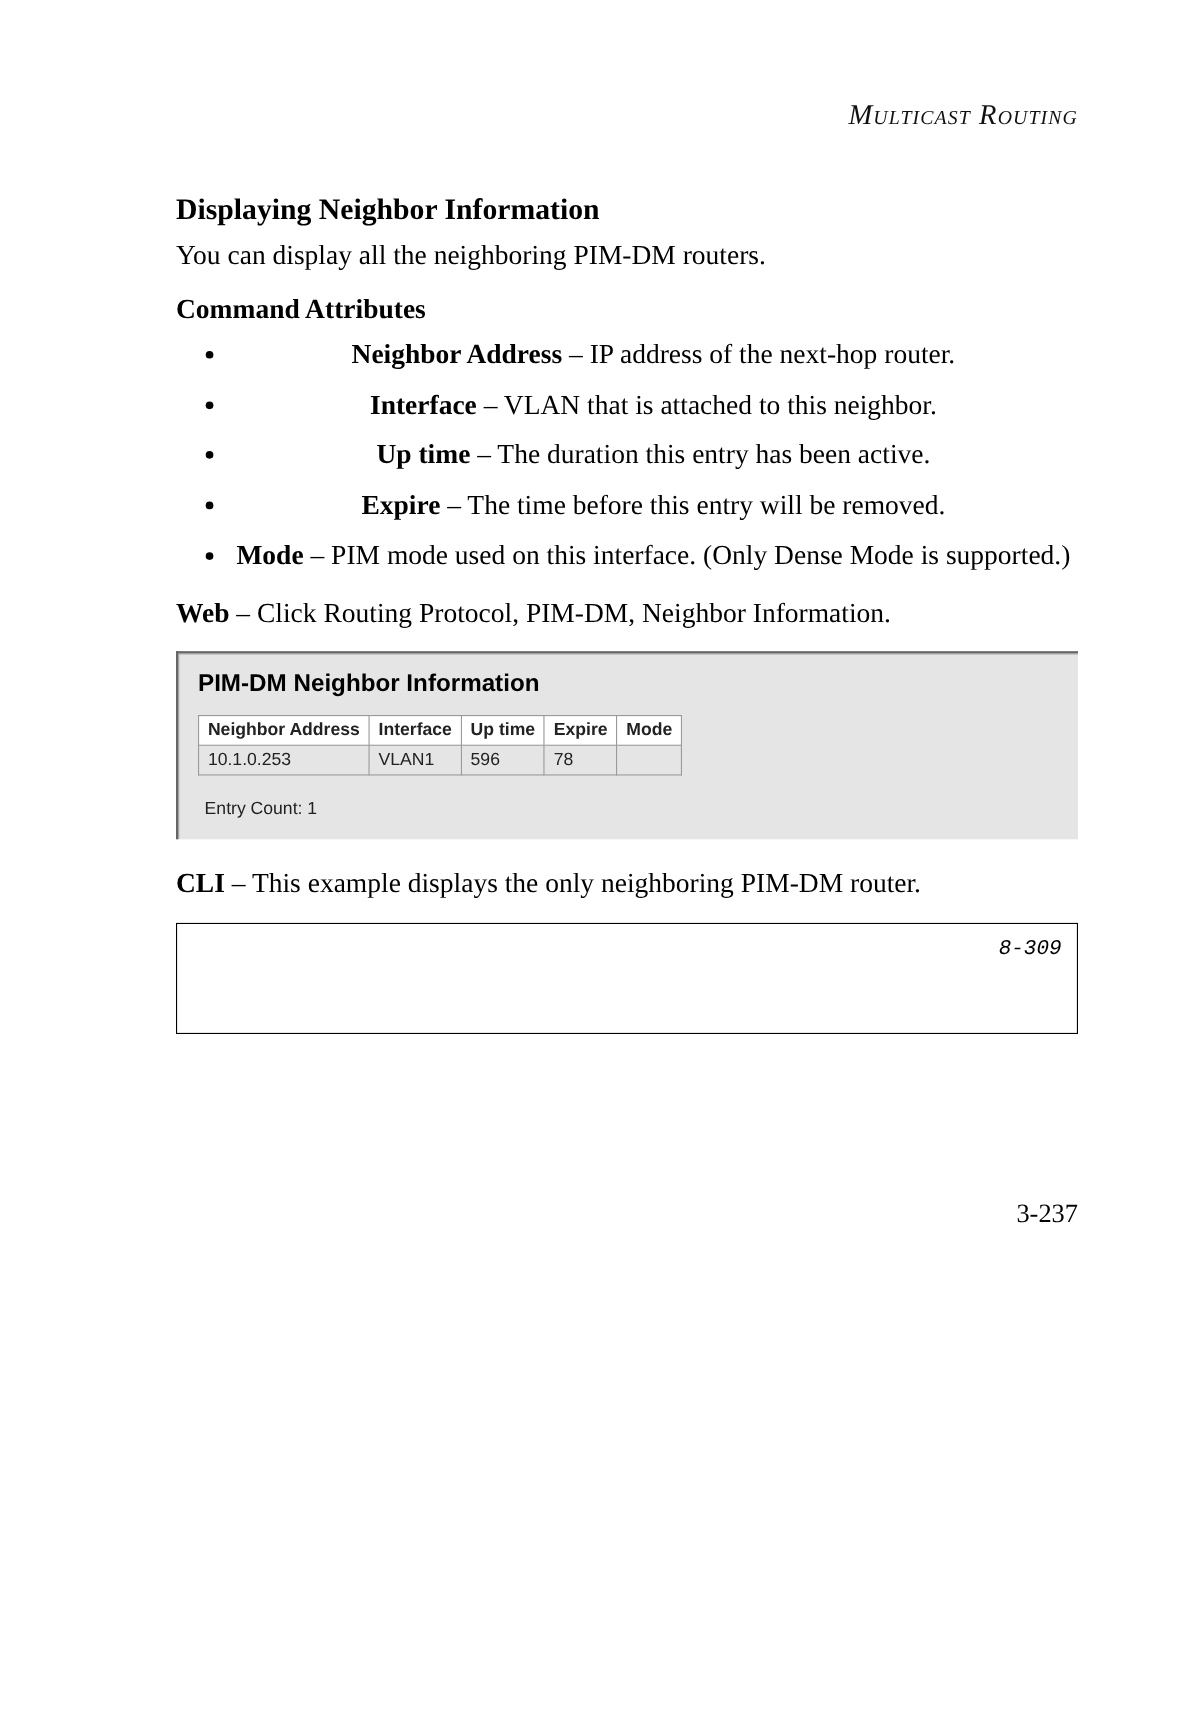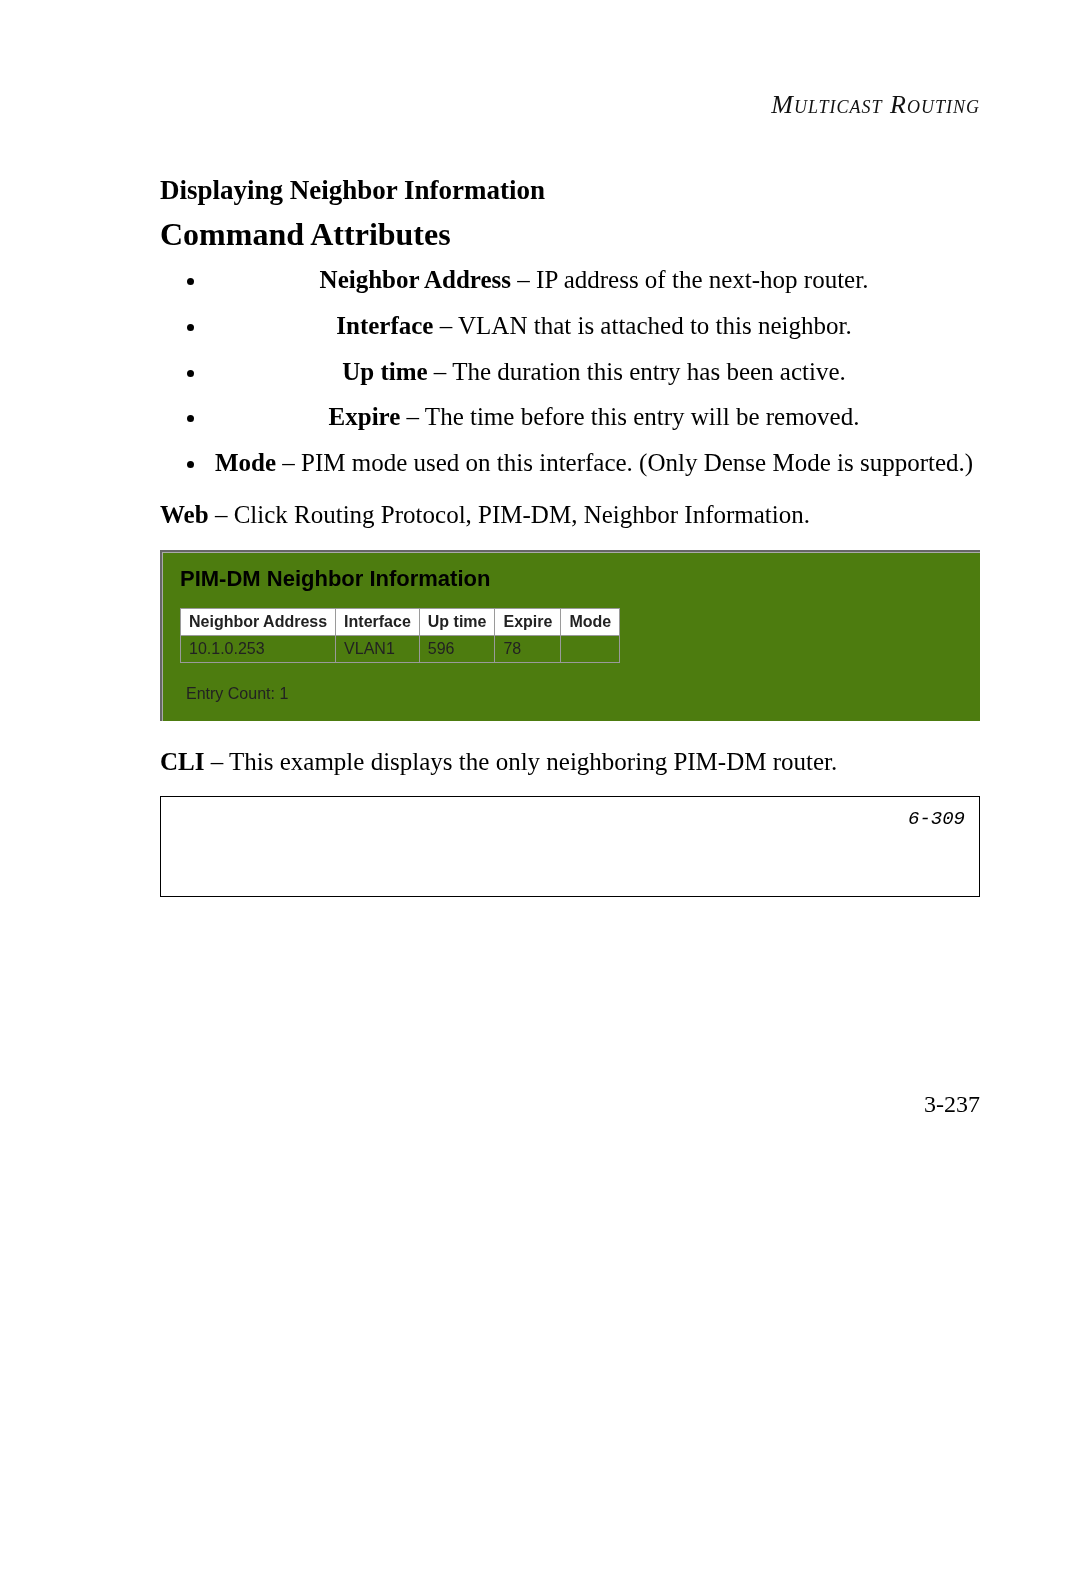--- a/index.html
+++ b/index.html
@@ -33,21 +33,21 @@
     font-size: 27px;
     margin-bottom: 10px;
   }
   .body-text {
     font-size: 25px;
     line-height: 1.35;
     margin-bottom: 18px;
   }
   .sub-heading {
     font-weight: bold;
-    font-size: 32px;
+    font-size: 25px;
     margin-bottom: 10px;
   }
   ul.attr-list {
     margin: 0 0 18px 0;
     padding-left: 48px;
     font-size: 25px;
     line-height: 1.35;
     text-align: center;
   }
   ul.attr-list li {
@@ -56,21 +56,21 @@
   .term { font-weight: bold; }
   .lead-bold { font-weight: bold; margin-top: 40px; }
 
   
   .panel {
     border-top: 2px solid #666;
     border-left: 2px solid #666;
     box-shadow: 1px 1px 0 #aaa inset;
     padding: 14px 18px 18px 18px;
     margin: 18px 0 24px 0;
-    background: #4d7c0f;
+    background: #e5e5e5;
     font-family: Arial, Helvetica, sans-serif;
   }
   .panel-title {
     font-size: 22px;
     font-weight: bold;
     color: #000;
     margin-bottom: 16px;
   }
   table.neighbor {
     border-collapse: collapse;
@@ -122,20 +122,21 @@
 </style>
 </head>
 <body>
 
 <div class="page">
 
   <div class="running-head">Multicast Routing</div>
 
   <div class="section-title">Displaying Neighbor Information</div>
 
+  <div class="body-text">You can display all the neighboring PIM-DM routers.</div>
 
   <div class="sub-heading">Command Attributes</div>
 
   <ul class="attr-list">
     <li>
       <span class="term">Neighbor Address</span><span> – IP address of the next-hop router.</span>
     </li>
     <li>
       <span class="term">Interface</span><span> – VLAN that is attached to this neighbor.</span>
     </li>
@@ -175,18 +176,18 @@
     </tbody>
       </table>
     <div class="entry-count">Entry Count: 1</div>
   </div>
 
   <div class="body-text">
     <span class="lead-bold">CLI</span><span> – This example displays the only neighboring PIM-DM router.</span>
   </div>
 
   <div class="cli-box">
-    <span class="cli-ref">6-309</span>
+    <span class="cli-ref">8-309</span>
   </div>
 
   <div class="page-number">3-237</div>
 
 </div>
 
 </body></html>

